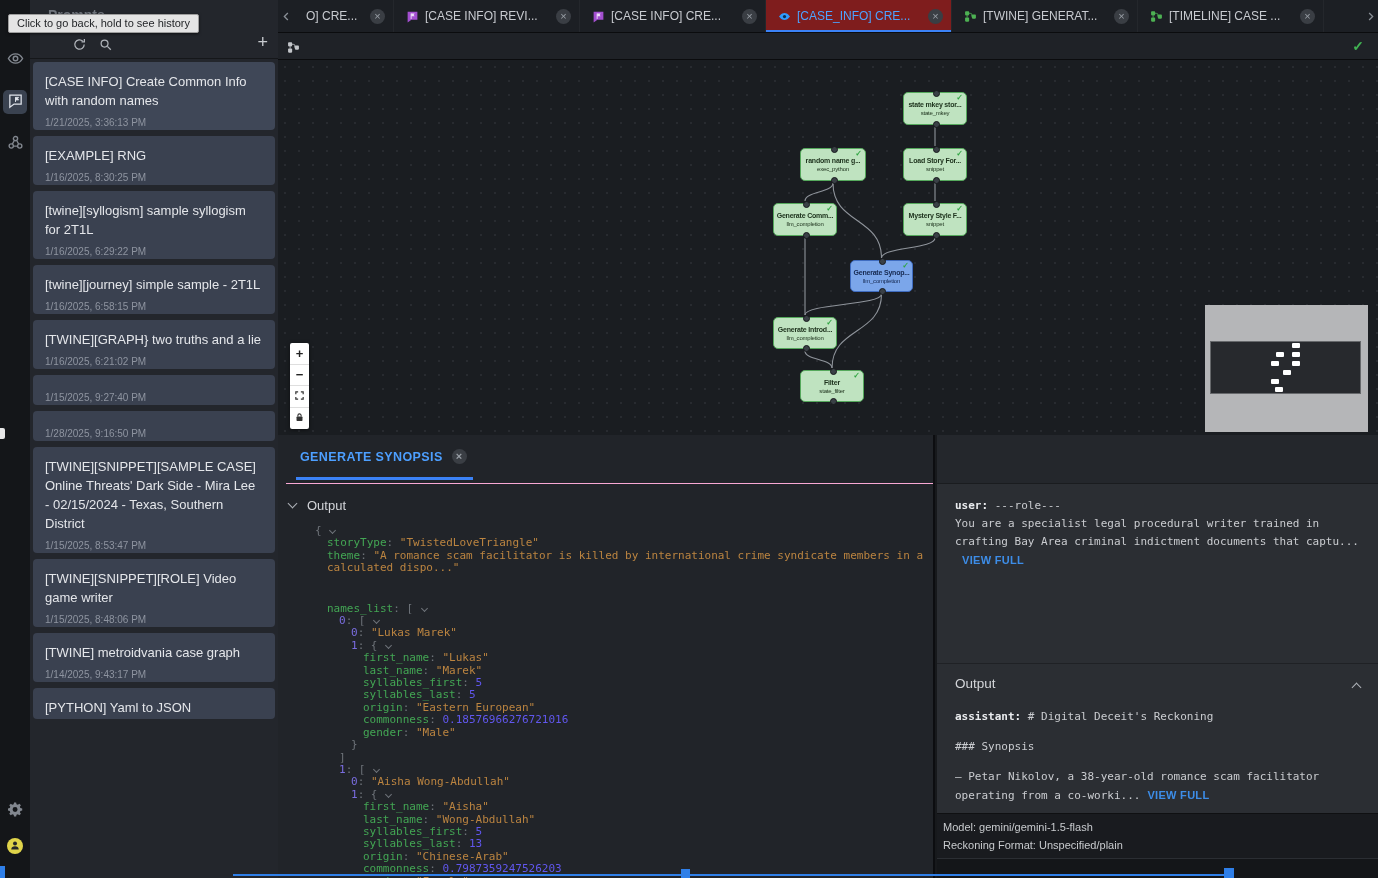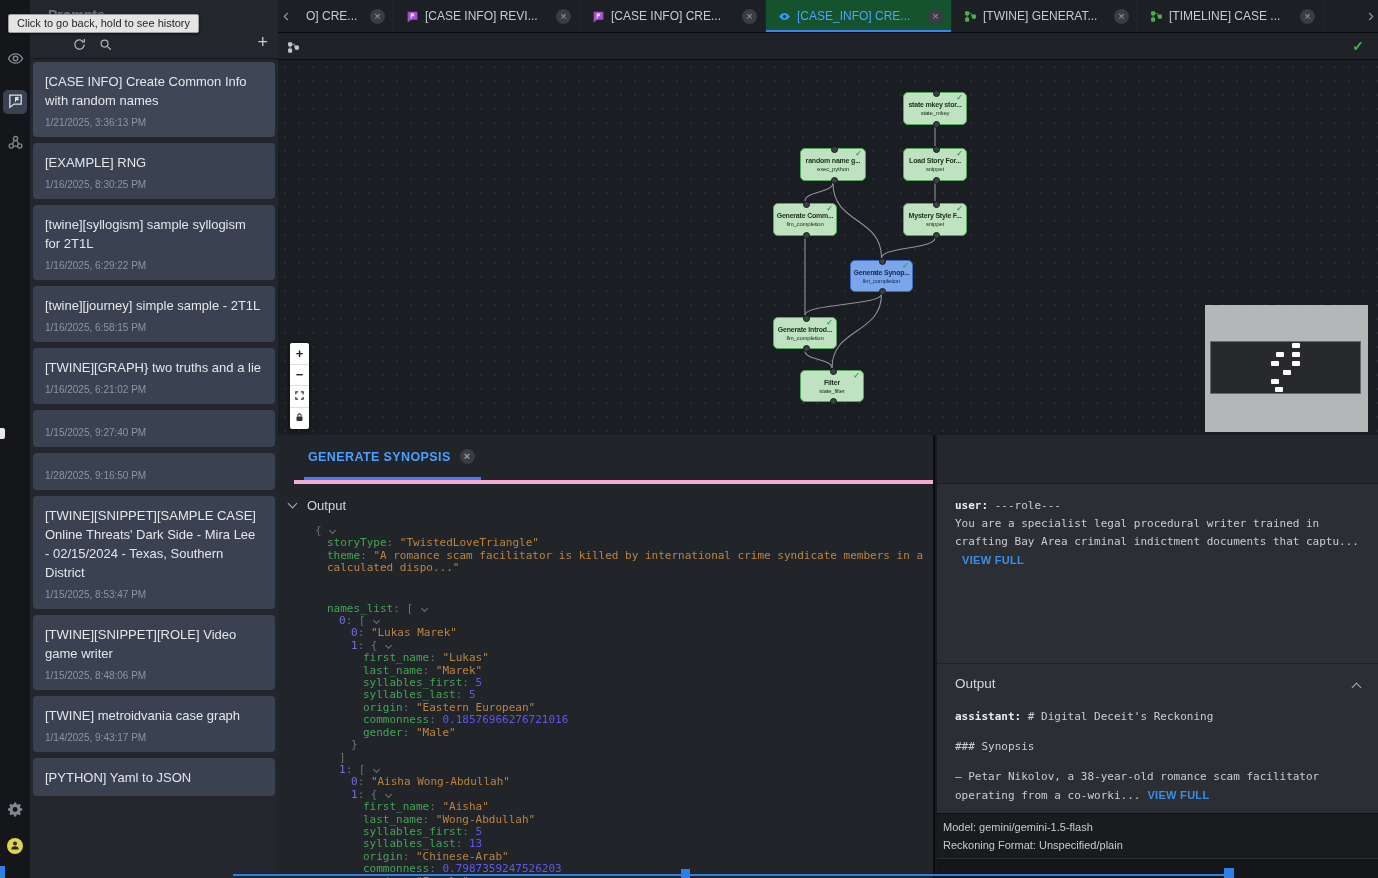--- a/index.html
+++ b/index.html
@@ -19,37 +19,37 @@
 
 
 .prompts{position:absolute;left:30px;top:0;width:248px;height:100%;background:#23262c;z-index:5}
 .p-header{height:30px;display:flex;align-items:center;padding-left:18px;color:#70757d;font-size:14px;font-weight:bold}
 .p-toolbar{height:29px;border-bottom:1px solid #15171a;position:relative;color:#b0b4ba}
 .p-toolbar .tic{position:absolute;top:7px;width:15px;height:15px}
 .p-toolbar .tic svg{width:15px;height:15px}
 .tic.refresh{left:42px}.tic.search{left:68px}
 .p-add{position:absolute;right:10px;top:2px;font-size:18px;color:#c7cacf;font-weight:400}
 .p-list{position:absolute;top:62px;left:3px;right:3px;bottom:0;display:flex;flex-direction:column;gap:6px;overflow:hidden}
-.pcard{background:#3a4150;border-radius:4px;padding:10px 12px 9px;flex:none}
+.pcard{background:#3a4150;border-radius:4px;padding:10px 12px 2px;flex:none}
 .pcard.psel{background:#3f4757}
 .ptitle{color:#e4e6ea;font-size:13px;line-height:19px}
 .pts{color:#8e94a0;font-size:10px;margin-top:7px}
 
 
 .tooltip{position:absolute;left:8px;top:14px;z-index:60;background:#e4e4e4;color:#232528;font-size:11px;padding:2px 8px 3px;border:1px solid #9d9d9d;border-radius:2px;white-space:nowrap;box-shadow:0 1px 3px rgba(0,0,0,.55)}
 
 
 .tabbar{position:absolute;left:278px;top:0;width:1100px;height:33px;background:#1c1f24;border-bottom:1px solid #0b0c0e;display:flex;align-items:stretch;z-index:4}
 .tscroll{width:16px;display:flex;align-items:center;justify-content:center;color:#8a9097;flex:none}
 .tscroll svg{width:13px;height:13px}
 .tscroll.right{margin-left:auto}
 .tab{width:186px;flex:none;display:flex;align-items:center;gap:6px;padding:0 8px 0 12px;border-right:1px solid #24272c;color:#c8cbd0;font-size:12px;position:relative;background:#1c1f24}
 .tab.first{width:100px}
 .tab .lbl{flex:1;overflow:hidden;white-space:nowrap}
-.tab.active{background:#14532d;color:#4da3ff;box-shadow:inset 0 -2px 0 #3b82f6}
+.tab.active{background:#7f1d1d;color:#4da3ff;box-shadow:inset 0 -2px 0 #3b82f6}
 .tabic{width:13px;height:13px;flex:none}
 .tabic svg{width:13px;height:13px;display:block}
 .tclose{width:15px;height:15px;border-radius:50%;background:#3a3e44;color:#9aa0a7;font-size:11px;line-height:14px;text-align:center;flex:none}
 
 
 .canvas-header{position:absolute;left:278px;top:33px;width:1100px;height:27px;background:#1f2227;border-bottom:1px solid #0b0c0e;z-index:3}
 .ch-icon{position:absolute;left:9px;top:7px;width:13px;height:13px;color:#c3c6ca}
 .ch-icon svg{width:13px;height:13px}
 .ch-check{position:absolute;right:14px;top:5px;color:#41b352;font-size:14px;font-weight:bold}
 
@@ -68,21 +68,21 @@
 .controls{position:absolute;left:12px;top:283px;width:19px;background:#fff;border-radius:2px;box-shadow:0 1px 4px rgba(0,0,0,.5);z-index:3}
 .cbtn{width:19px;height:21.5px;display:flex;align-items:center;justify-content:center;color:#222;font-size:13px;font-weight:bold;border-bottom:1px solid #dedede}
 .cbtn:last-child{border-bottom:none}
 .cbtn svg{width:11px;height:11px}
 .minimap{position:absolute;right:10px;top:245px;width:163px;height:127px;background:#b5b6b8;z-index:3}
 .mm-viewport{position:absolute;left:5px;top:36px;width:151px;height:53px;background:#27292d;border:1px solid #66686b}
 .mmn{position:absolute;width:8px;height:5px;background:#fff;border-radius:1px}
 
 
 .bottom-left{position:absolute;left:278px;top:435px;width:657px;height:443px;background:#212429;border-right:2px solid #0c0d10;z-index:2;overflow:hidden}
-.bl-tabs{position:absolute;top:0;left:16px;right:0;height:49px;border-bottom:4px solid #f9a8d4}
+.bl-tabs{position:absolute;top:0;left:8px;right:0;height:49px;border-bottom:1px solid #f9a8d4}
 .bl-tab{position:absolute;left:10px;top:14px;display:flex;align-items:center;gap:9px;padding:0 6px 13px 4px;color:#4d9fff;font-weight:bold;font-size:12.5px;letter-spacing:.4px;border-bottom:3px solid #3b82f6}
 .bl-out-header{position:absolute;left:11px;top:63px;display:flex;align-items:center;gap:11px;color:#d3d5d9;font-size:13px}
 .caret-down{display:inline-block;width:7px;height:7px;border-right:1.5px solid #aeb2b8;border-bottom:1.5px solid #aeb2b8;transform:rotate(45deg);margin-top:-4px}
 .caret-up{display:inline-block;width:7px;height:7px;border-right:1.5px solid #aeb2b8;border-bottom:1.5px solid #aeb2b8;transform:rotate(225deg);margin-top:4px}
 .json{position:absolute;left:37px;top:90px;right:8px;bottom:0;font-family:"DejaVu Sans Mono",monospace;font-size:11px;line-height:12.4px;overflow:hidden}
 .jl{white-space:pre-wrap}
 .jk{color:#43a654}.js{color:#bb8440}.jn{color:#6157ee}.jx{color:#7a6de0}.jp{color:#6e7379}
 .jc{display:inline-block;width:5px;height:5px;border-right:1.2px solid #6e7379;border-bottom:1.2px solid #6e7379;transform:rotate(45deg);margin:0 0 1px 2px}
 
 

